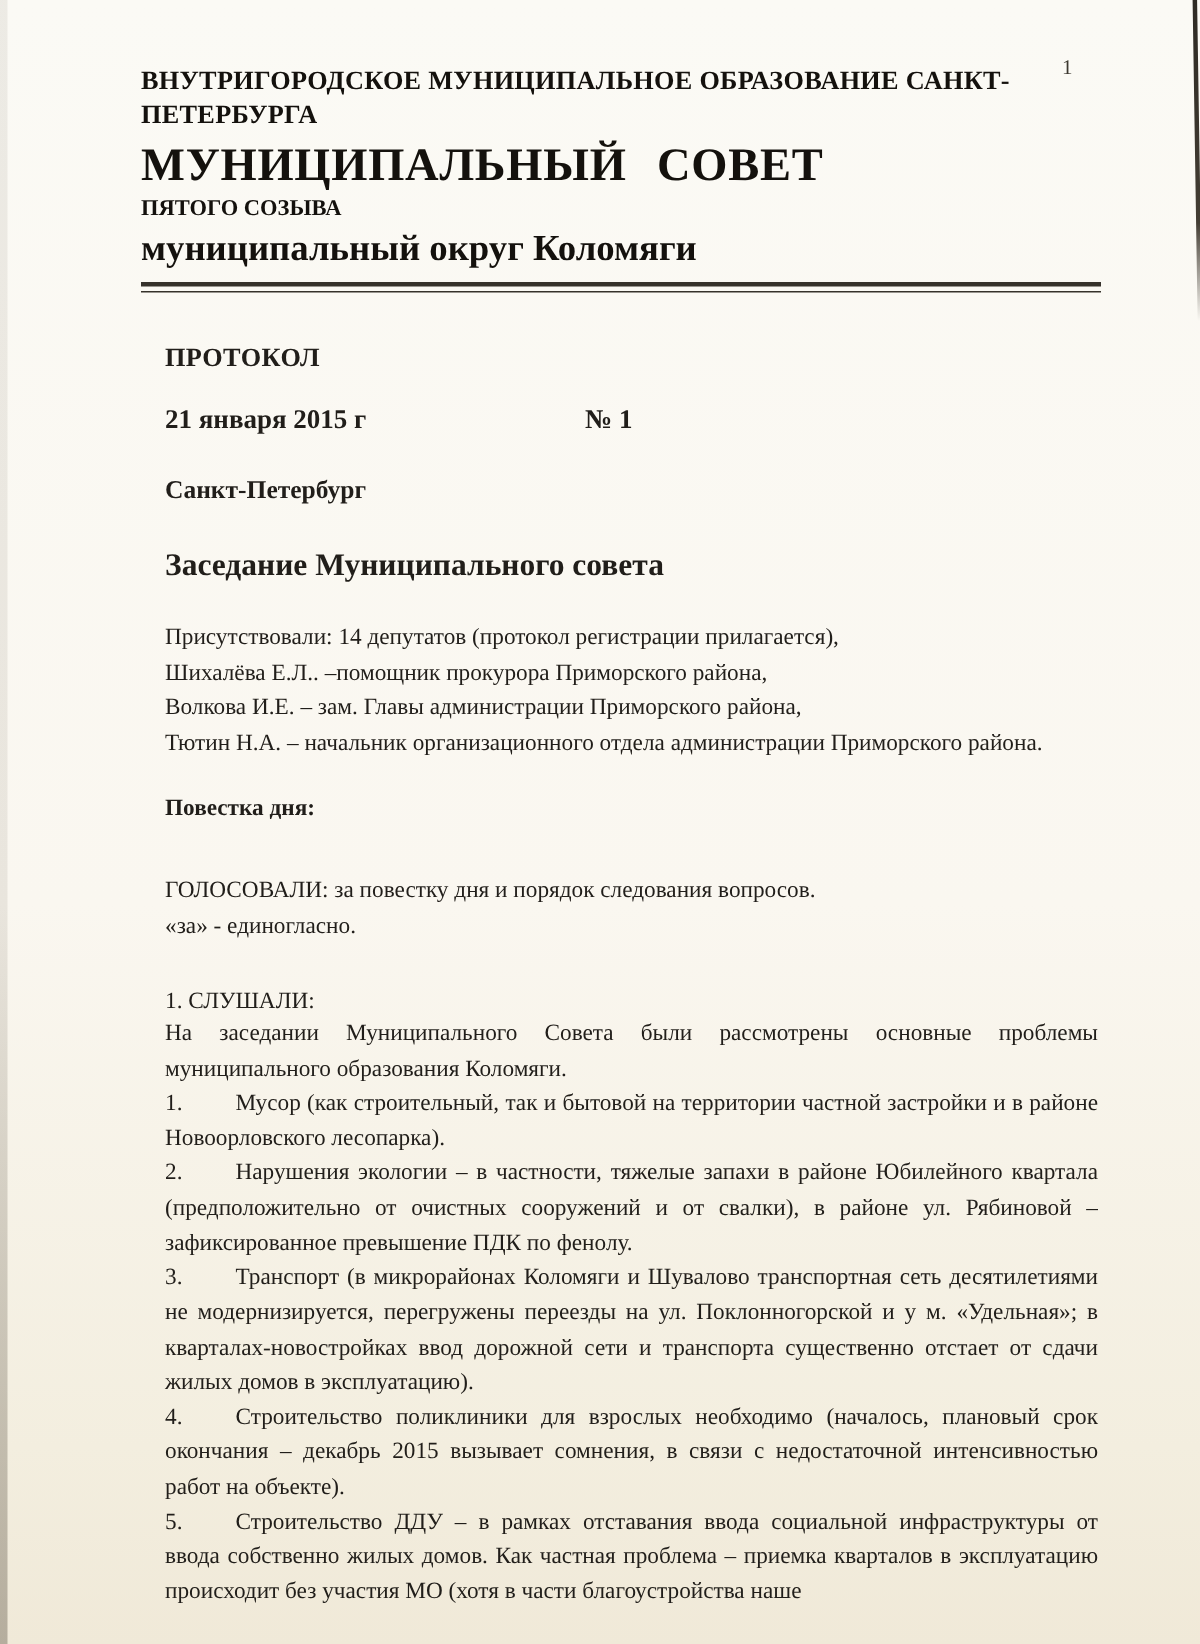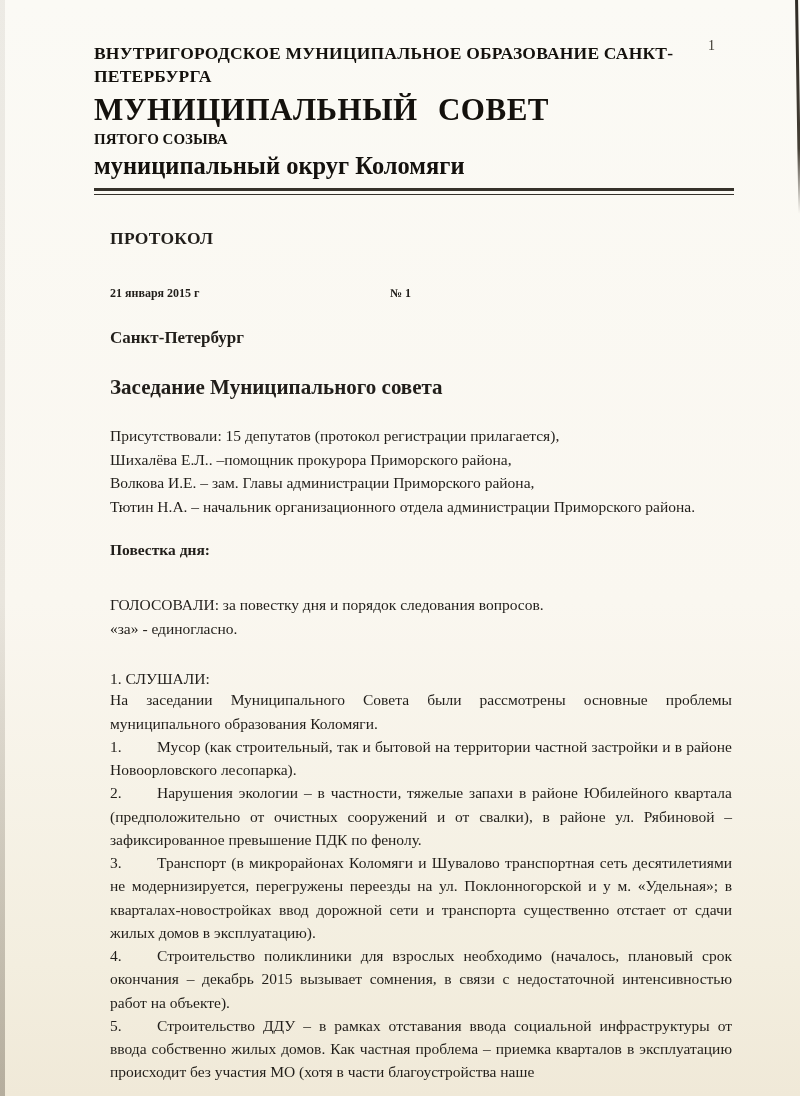--- a/index.html
+++ b/index.html
@@ -86,23 +86,23 @@
     border-bottom: 1px solid #36322b;
   }
   
   .doc-type {
     margin-top: 33px;
     font-size: 17.5px;
     font-weight: bold;
     letter-spacing: 0.3px;
   }
   .date-row {
-    margin-top: 37px;
+    margin-top: 20px;
     display: flex;
-    font-size: 12px;
+    font-size: 18px;
     font-weight: bold;
   }
   .date-col { width: 280px; }
   .city {
     margin-top: 27px;
     font-size: 17px;
     font-weight: bold;
     font-family: Liberation Serif, serif;
   }
   .session-title {
@@ -173,21 +173,21 @@
   <div class="date-row">
     <div class="date-col">21 января 2015 г</div>
     <div>№ 1</div>
   </div>
 
   <div class="city">Санкт-Петербург</div>
 
   <div class="session-title">Заседание Муниципального совета</div>
 
   <div class="attendees">
-    <div>Присутствовали: 15 депутатов (протокол регистрации прилагается),</div>
+    <div>Присутствовали: 14 депутатов (протокол регистрации прилагается),</div>
     <div>Шихалёва Е.Л.. –помощник прокурора Приморского района,</div>
     <div>Волкова И.Е. – зам. Главы администрации Приморского района,</div>
     <div>Тютин Н.А. – начальник организационного отдела администрации Приморского района.</div>
   </div>
 
   <div class="agenda-heading">Повестка дня:</div>
 
 
   <div class="voting">
     <div>ГОЛОСОВАЛИ: за повестку дня и порядок следования вопросов.</div>

